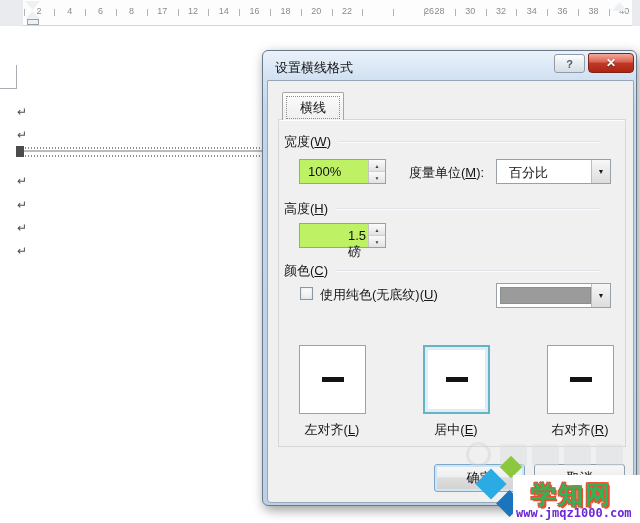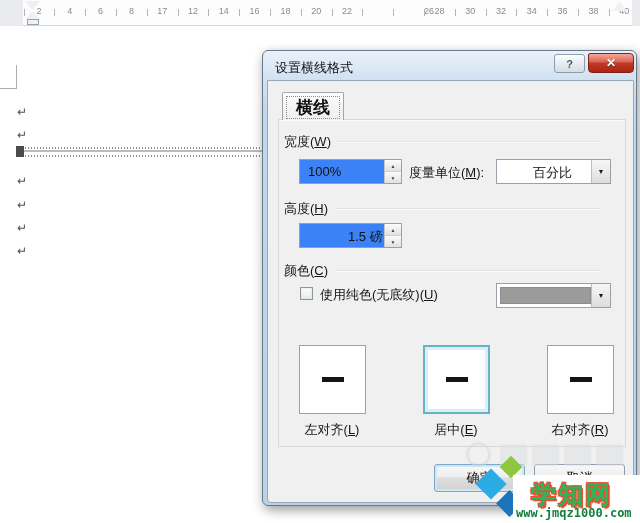--- a/index.html
+++ b/index.html
@@ -51,42 +51,42 @@
       font-size:12px; font-weight:bold; color:#fff; text-shadow:0 1px 1px rgba(0,0,0,.5);
       display:flex; align-items:center; justify-content:center; }
   .dlg-content { position:absolute; left:4px; top:29px; width:367px; height:423px;
       background:#f0f0f0; border:1px solid #98a7b6; border-radius:1px 1px 4px 4px; }
 
   .tab { position:absolute; left:14px; top:11px; width:62px; height:28px; z-index:3;
       background:linear-gradient(#fdfdfd,#f3f3f3 60%,#f0f0f0); border:1px solid #a5a5a5;
       border-bottom:none; border-radius:2px 2px 0 0; }
   .tab-inner { position:absolute; left:3px; top:3px; right:3px; bottom:1px;
       border:1px dotted #8c8c8c; display:flex; align-items:center; justify-content:center;
-      font-size:17px; color:#111;font-weight:bold; }
+      font-size:13px; color:#111; }
   .tabpage { position:absolute; left:10px; top:38px; width:348px; height:328px;
       border:1px solid #d7d7d7; box-shadow:0 1px 0 #fcfcfc inset; z-index:1; }
 
   .hdr { position:absolute; left:16px; width:316px; height:15px; display:flex;
       align-items:center; gap:7px; font-size:13px; color:#161616; }
   .hdr .groove { flex:1; height:2px; border-top:1px solid #dfe2e6; border-bottom:1px solid #fbfbfb; }
   .key { text-decoration:underline; }
 
-  .field { position:absolute; width:103px; height:25px; background:#3b82f6;
+  .field { position:absolute; width:87px; height:25px; background:#bef264;
       border:1px solid #9aa0a8; display:flex; align-items:stretch; }
   .field .val { flex:1; font-size:13px; color:#111; padding:4px 0 0 8px; }
   .spin { width:17px; border-left:1px solid #c4c4c4; display:flex; flex-direction:column; }
   .spin > div { flex:1; display:flex; align-items:center; justify-content:center;
       font-size:5px; color:#444; background:linear-gradient(#fbfbfb,#e2e2e2); }
   .spin > div:first-child { border-bottom:1px solid #cfcfcf; }
 
   .inline-label { position:absolute; font-size:13px; color:#161616; }
 
   .combo { position:absolute; width:115px; height:25px; background:#fff;
       border:1px solid #9aa0a8; display:flex; align-items:stretch; }
-  .combo .val { flex:1; font-size:13px; color:#111; padding:4px 0 0 12px;margin-left:24px; }
+  .combo .val { flex:1; font-size:13px; color:#111; padding:4px 0 0 12px; }
   .combo .drop { width:19px; border-left:1px solid #bdbdbd;
       background:linear-gradient(#f7f7f7,#dcdcdc); display:flex; align-items:center;
       justify-content:center; font-size:7px; color:#1a1a1a; }
   .swatch { flex:1; margin:3px 0 3px 3px; border:1px solid #8d8d8d; }
 
   .checkbox { position:absolute; left:32px; top:206px; width:13px; height:13px;
       background:linear-gradient(#fdfdfd,#ebebeb); border:1px solid #8b97a0;
       box-shadow:inset 0 0 2px #cfd8dd; }
 
   .align-box { position:absolute; top:264px; width:67px; height:69px; background:#fff;
@@ -270,15 +270,15 @@
     </div>
   </div>
 </div>
 
 <div id="wm">
   <div class="diamond d-cyan" style="background: rgb(42, 171, 227);"></div>
   <div class="diamond d-green" style="background: rgb(141, 198, 63);"></div>
   <div class="diamond d-blue" style="background: rgb(27, 117, 188);"></div>
   <div class="wm-box">
     <span class="wm-site" style="color: rgb(47, 180, 87); text-shadow: rgb(234, 79, 51) -1px -1px 0px, rgb(234, 79, 51) 1px -1px 0px, rgb(234, 79, 51) -1px 1px 0px, rgb(234, 79, 51) 1px 1px 0px, rgb(234, 79, 51) 2px 2px 0px;">学知网</span>
-    <span class="wm-url" style="color: #15803d;">www.jmqz1000.com</span>
+    <span class="wm-url" style="color: #6d28d9;">www.jmqz1000.com</span>
   </div>
 </div>
 
 </body></html>

